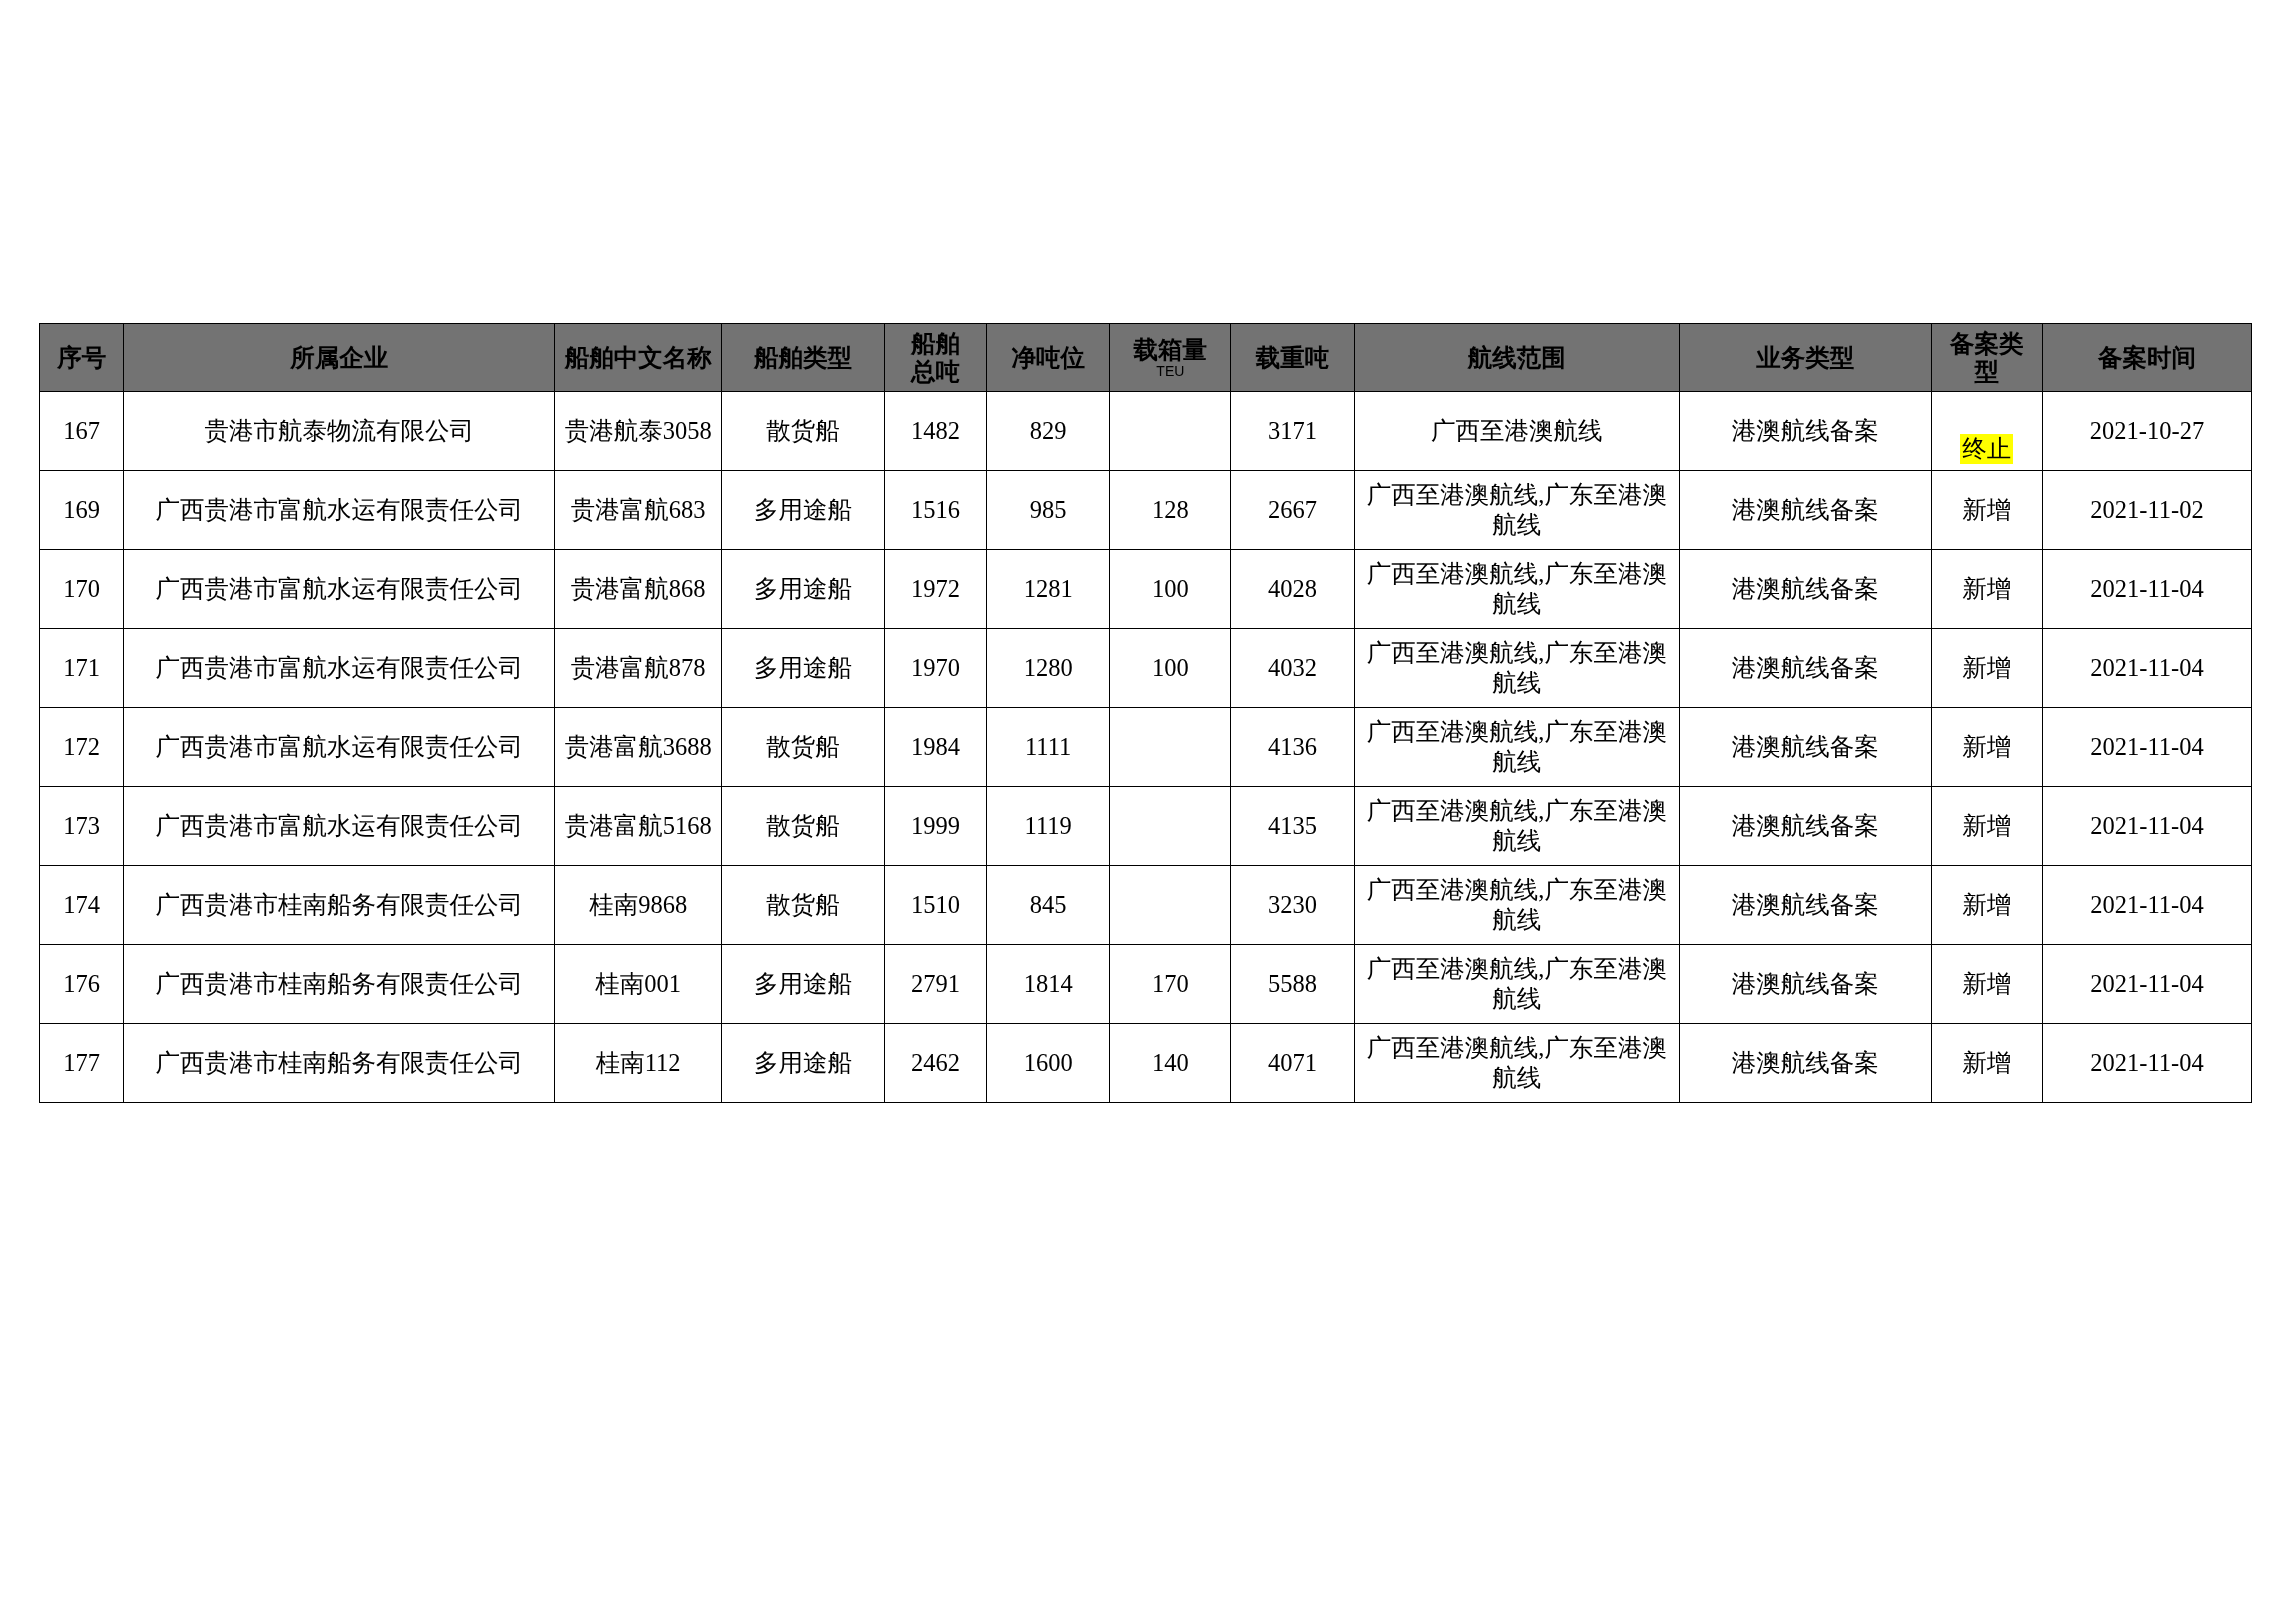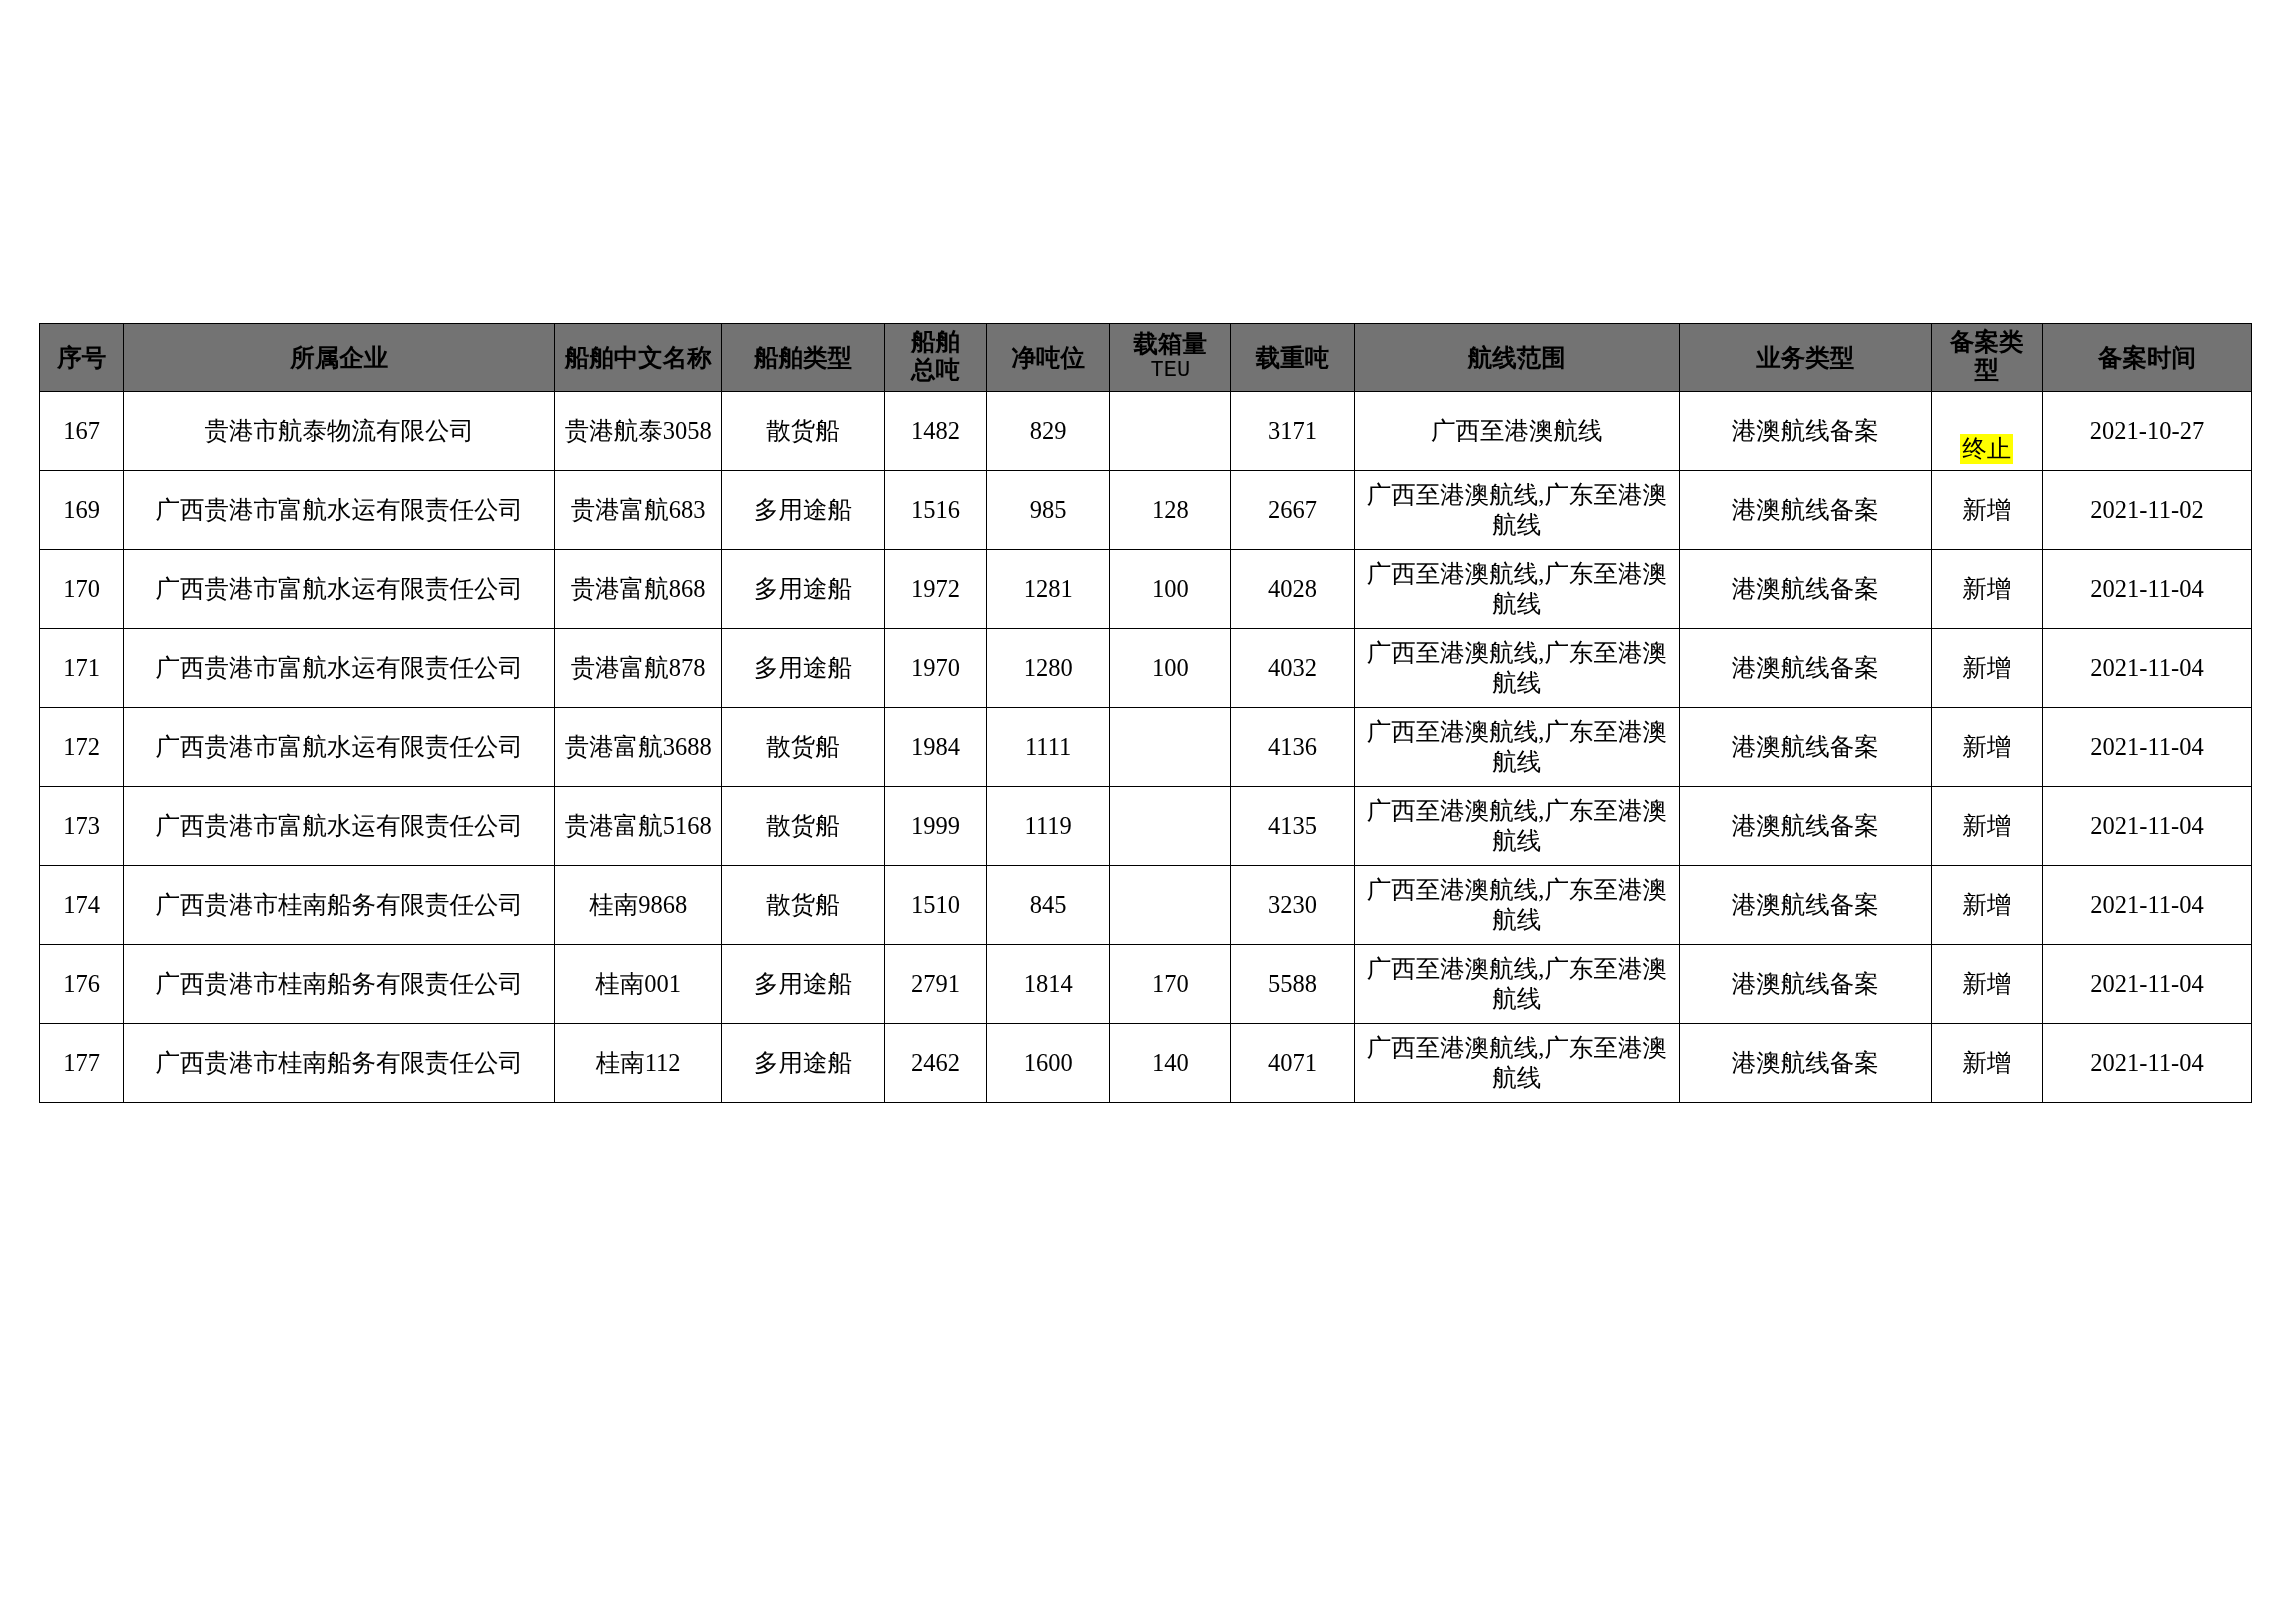--- a/index.html
+++ b/index.html
@@ -39,29 +39,28 @@
     background: #737373;
     font-weight: bold;
     height: 67px;
     font-size: 24.5px;
   }
   table.reg tbody td {
     height: 78px;
   }
   .hdr-sub {
     display: block;
-    font-size: 22px;
+    font-size: 14px;
     font-weight: normal;
-    font-family: Liberation Mono, monospace;
+    font-family: Liberation Sans, sans-serif;
     line-height: 1.1;
   }
   .hdr-two {
     display: block;
     line-height: 1.12;
-    font-family: Liberation Mono, monospace;
   }
   td.num, td.date {
     font-family: "Liberation Serif", "DejaVu Serif", serif;
     font-size: 24.5px;
   }
   td.route {
     font-size: 24.5px;
     line-height: 1.2;
     padding: 0 5.9px;
   }

